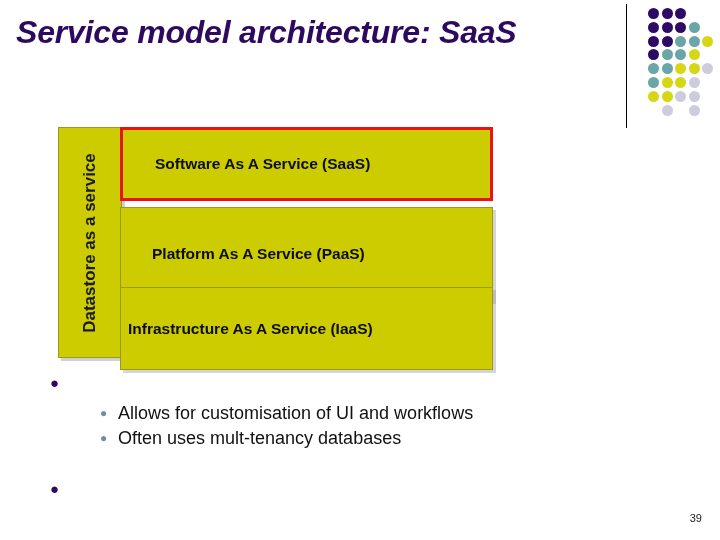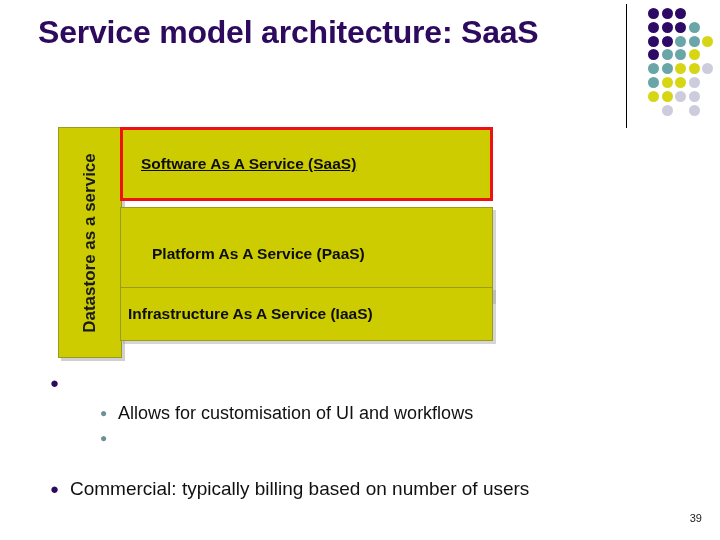--- a/index.html
+++ b/index.html
@@ -12,28 +12,29 @@
     height: 540px;
     position: relative;
     overflow: hidden;
     font-family: "Liberation Sans", sans-serif;
     background: #ffffff;
   }
 
   
   .slide-title {
     position: absolute;
-    left: 38px;
+    left: 16px;
     top: 14px;
     width: 570px;
     font-size: 32px;
     font-weight: bold;
     line-height: 1.18;
     color: #2d0a5e;
     letter-spacing: -0.2px;
+    font-style: italic;
   }
 
   
   .deco-rule {
     position: absolute;
     left: 626px;
     top: 4px;
     width: 1px;
     height: 124px;
     background: #000000;
@@ -94,32 +95,32 @@
     font-weight: bold;
     color: #0d0d0d;
     white-space: nowrap;
   }
   .layer-saas {
     top: 0px;
     height: 74px;
     border: 3px solid #ee1111;
     box-sizing: border-box;
   }
-  .layer-saas .layer-text { padding-left: 18px; text-decoration: underline; }
+  .layer-saas .layer-text { padding-left: 32px; }
   .layer-paas {
     top: 80px;
     height: 94px;
     border: 1px solid #9a9a1e;
     box-sizing: border-box;
     box-shadow: 3px 3px 0 rgba(150,150,150,0.40);
   }
   .layer-paas .layer-text { padding-left: 31px; }
   .layer-iaas {
     top: 160px;
-    height: 54px;
+    height: 83px;
     border: 1px solid #9a9a1e;
     box-sizing: border-box;
     box-shadow: 3px 3px 0 rgba(150,150,150,0.40);
   }
   .layer-iaas .layer-text { padding-left: 7px; }
 
   
   .bullets {
     position: absolute;
     left: 48px;
@@ -237,23 +238,23 @@
     <span class="marker">●</span>
   </div>
 
   <div class="sub-list">
     <div class="bullet-row bullet-l2">
       <span class="marker">●</span>
       <span class="btext">Allows for customisation of UI and workflows</span>
     </div>
     <div class="bullet-row bullet-l2">
       <span class="marker">●</span>
+      <span class="btext">Often uses mult-tenancy databases</span>
     </div>
   </div>
 
   <div class="bullet-row bullet-l1 bullet-last">
     <span class="marker">●</span>
-    <span class="btext">Commercial: typically billing based on number of users</span>
   </div>
 
 </div>
 
 <div class="page-number">39</div>
 
 </body></html>

